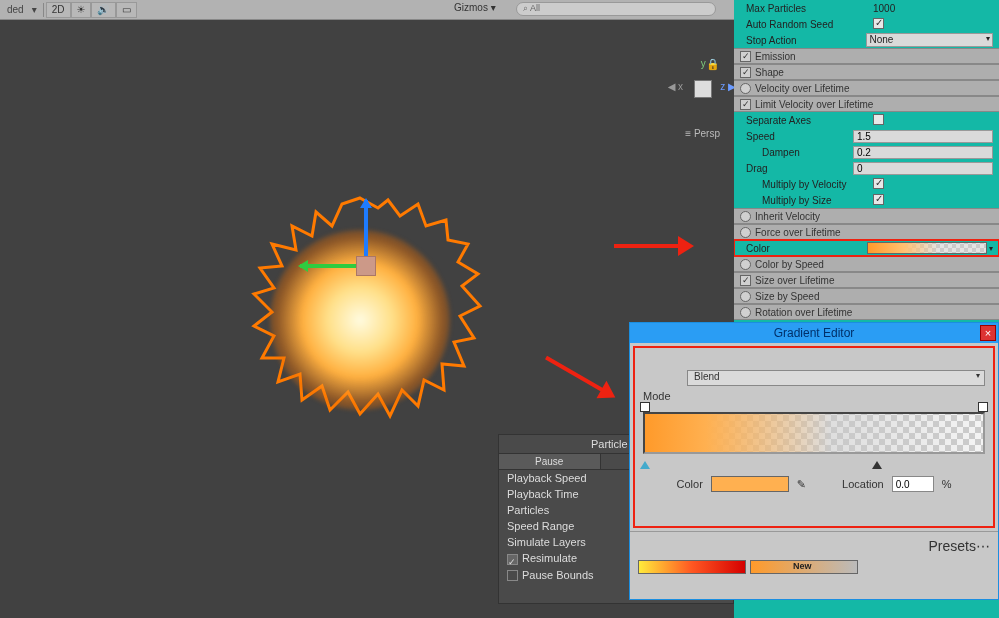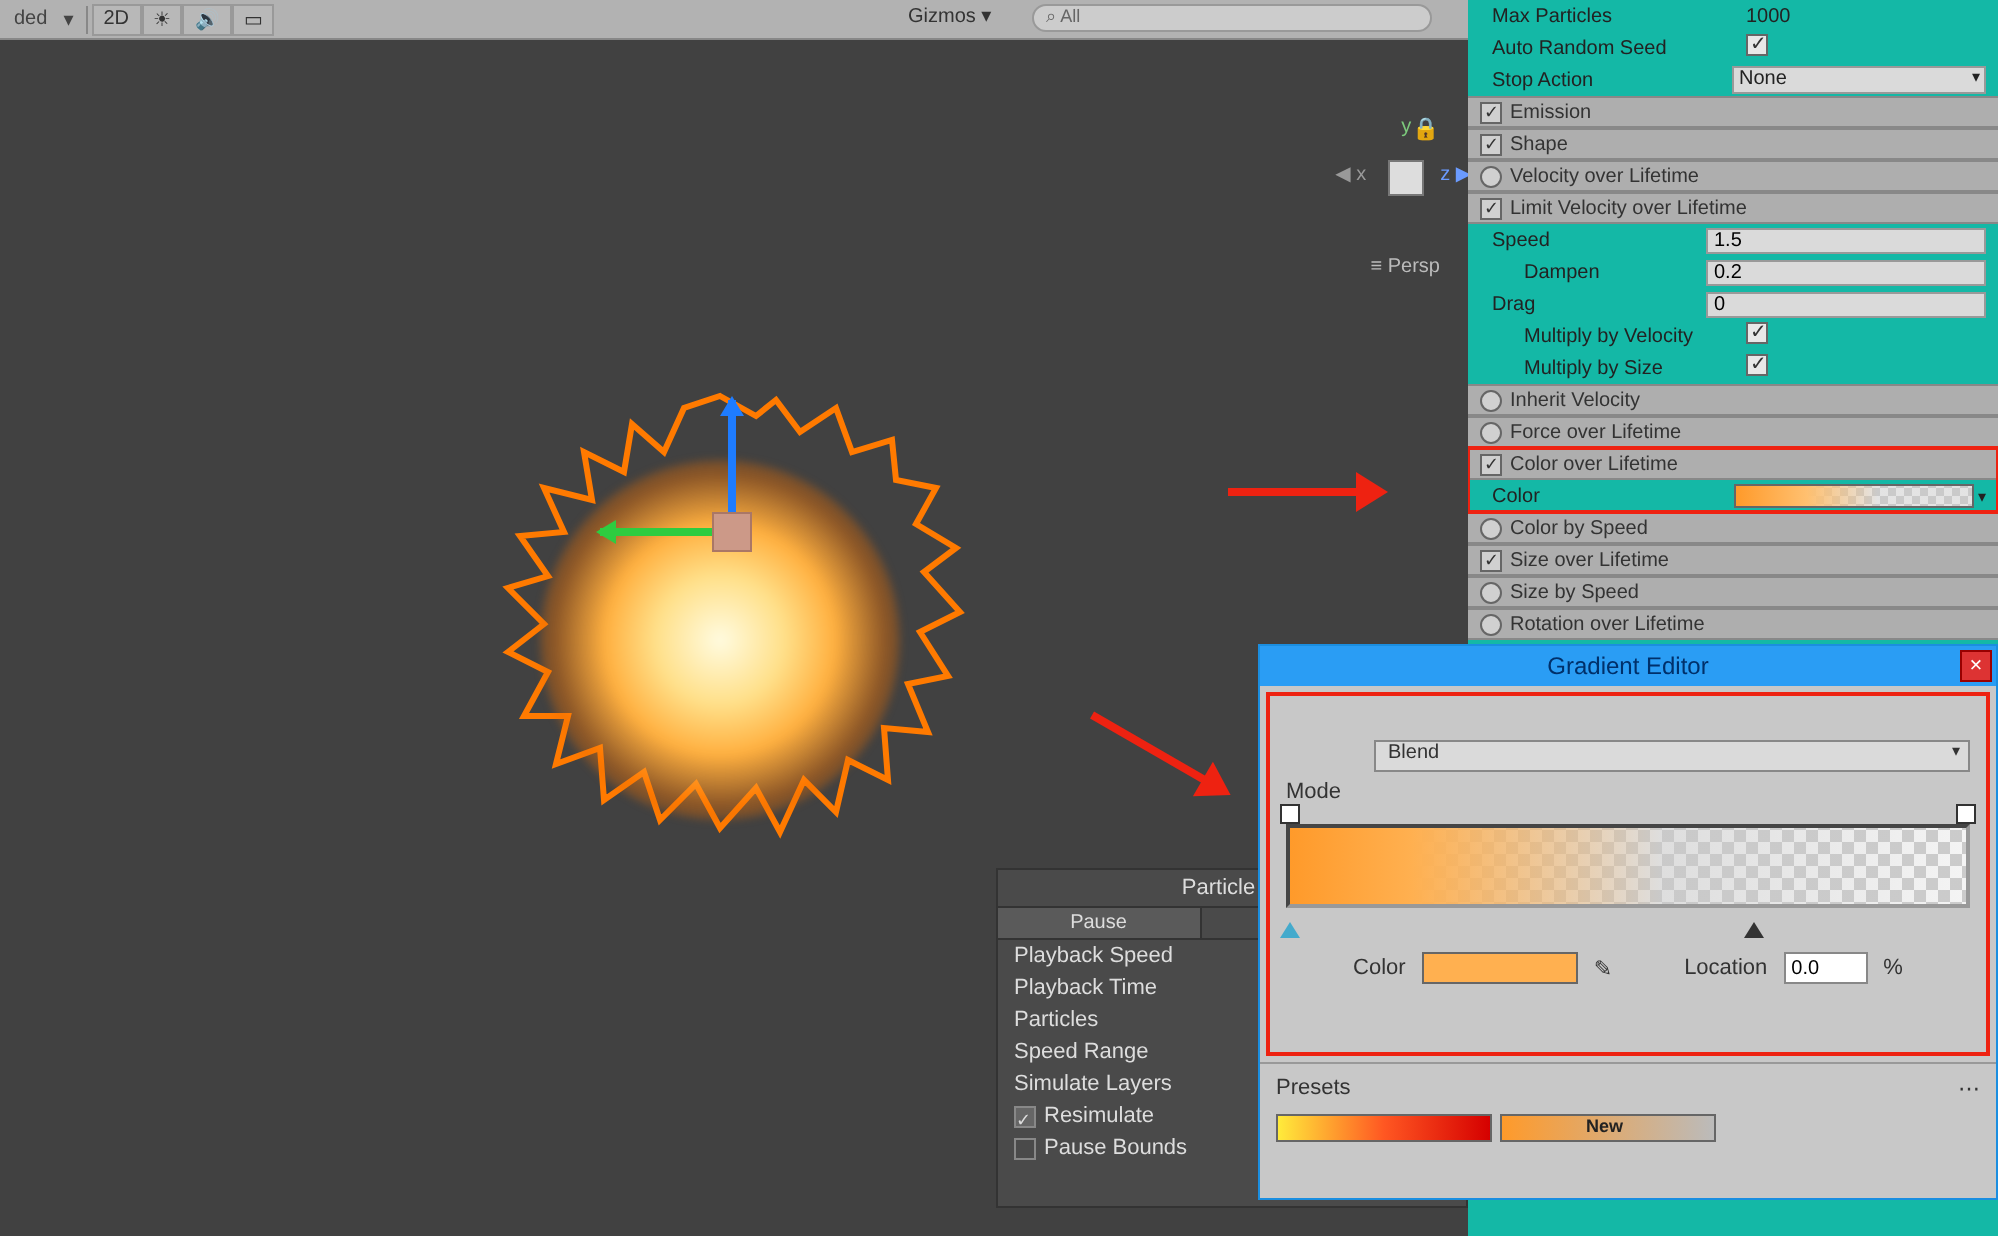--- a/index.html
+++ b/index.html
@@ -71,21 +71,21 @@
 .ge-marker-top.left { left: -3px; } .ge-marker-top.right { right: -3px; }
 .ge-marker-top::after { content: ""; display: block; width: 8px; height: 8px; border: 1px solid #333; background: #fff; }
 .ge-marker-bot { position: absolute; bottom: -12px; width: 10px; height: 10px; }
 .ge-marker-bot.left { left: -3px; } .ge-marker-bot.mid { left: 67%; }
 .ge-marker-bot::after { content: ""; display: block; width: 0; height: 0; border: 5px solid transparent; border-bottom: 8px solid #333; }
 .ge-marker-bot.left::after { border-bottom-color: #4ac; }
 .ge-row2 { display: flex; align-items: center; margin-top: 22px; gap: 8px; font-size: 11px; justify-content: center; }
 .ge-color-sw { width: 78px; height: 16px; background: #ffb050; border: 1px solid #666; }
 .ge-input { width: 42px; height: 16px; border: 1px solid #888; background: #fff; padding: 0 3px; font-size: 10px; }
 .ge-presets { border-top: 1px solid #999; padding: 4px 8px; }
-.ge-presets-hdr { display: flex; justify-content: space-between; font-size: 11px; padding: 2px 0 6px 0; }
+.ge-presets-hdr { display: flex; justify-content: flex-end; font-size: 14px; padding: 2px 0 6px 0; }
 .ge-prs-row { display: flex; gap: 4px; }
 .ge-prs { width: 108px; height: 14px; border: 1px solid #666; }
 .ge-prs.p1 { background: linear-gradient(to right, #ffeb3b, #ff5722, #d50000); }
 .ge-prs.p2 { background: linear-gradient(to right, #ff9a2a, #bbb), repeating-conic-gradient(#ccc 0 25%, #fff 0 50%) 0/8px 8px; position: relative; }
 .ge-prs.p2::after { content: "New"; position: absolute; left: 42px; top: 0; font-size: 9px; color: #222; font-weight: bold; }
 
 .red-arrow { position: absolute; width: 90px; height: 20px; }
 .red-arrow .shaft { position: absolute; left: 0; top: 8px; width: 74px; height: 4px; background: #e21; }
 .red-arrow .head { position: absolute; right: 0; top: 0; width: 0; height: 0; border: 10px solid transparent; border-left: 16px solid #e21; }
 .ra1 { left: 614px; top: 236px; }
@@ -191,20 +191,24 @@
   <div class="insp-module">
       <span class="mc"></span>
       <span>Velocity over Lifetime</span>
     </div>
   <div class="insp-module">
       <span class="mc sq on"></span>
       <span>Limit Velocity over Lifetime</span>
     </div>
 
   <div class="insp-row">
+      <span class="insp-label">Separate Axes</span>
+      <span class="insp-val"><span class="insp-check"></span></span>
+    </div>
+  <div class="insp-row">
       <span class="insp-label">Speed</span>
       <input class="insp-field" value="1.5" style="">
     </div>
   <div class="insp-row">
       <span class="insp-label sub">Dampen</span>
       <input class="insp-field" value="0.2" style="">
     </div>
   <div class="insp-row">
       <span class="insp-label">Drag</span>
       <input class="insp-field" value="0" style="">
@@ -220,24 +224,20 @@
 
   <div class="insp-module">
       <span class="mc"></span>
       <span>Inherit Velocity</span>
     </div>
   <div class="insp-module">
       <span class="mc"></span>
       <span>Force over Lifetime</span>
     </div>
   <div class="highlight-red">
-    <div class="insp-module">
-        <span class="mc sq on"></span>
-        <span>Color over Lifetime</span>
-      </div>
     <div class="insp-row">
         <span class="insp-label">Color</span>
         <span class="color-swatch"></span>
         <span style="font-size:8px;margin-left:2px;">▾</span>
       </div>
   </div>
   <div class="insp-module">
       <span class="mc"></span>
       <span>Color by Speed</span>
     </div>

